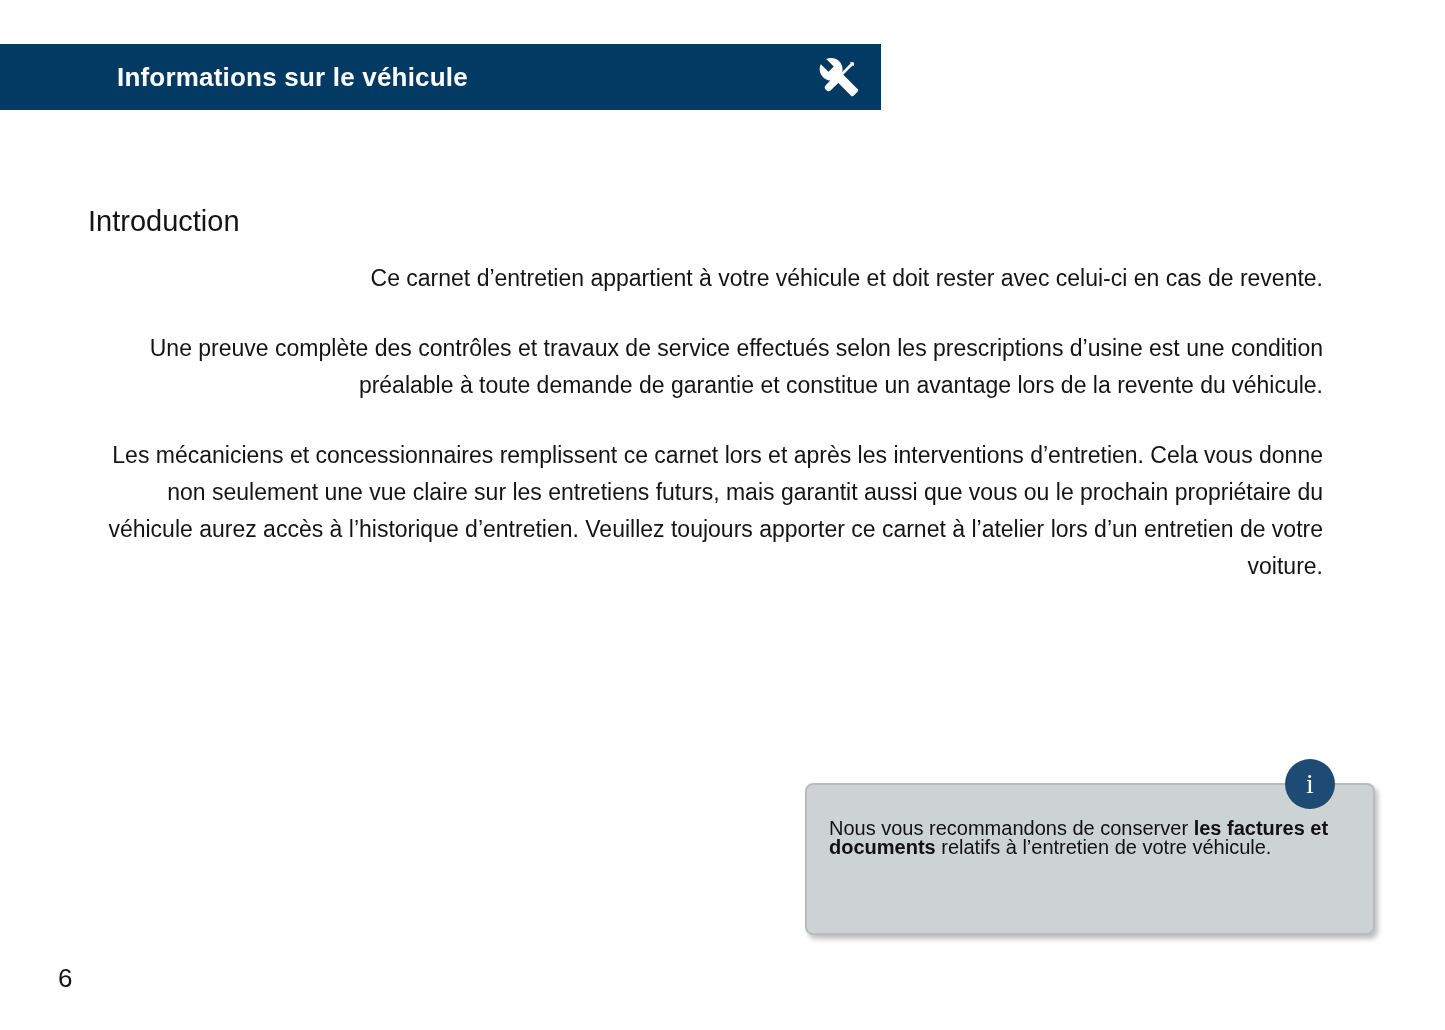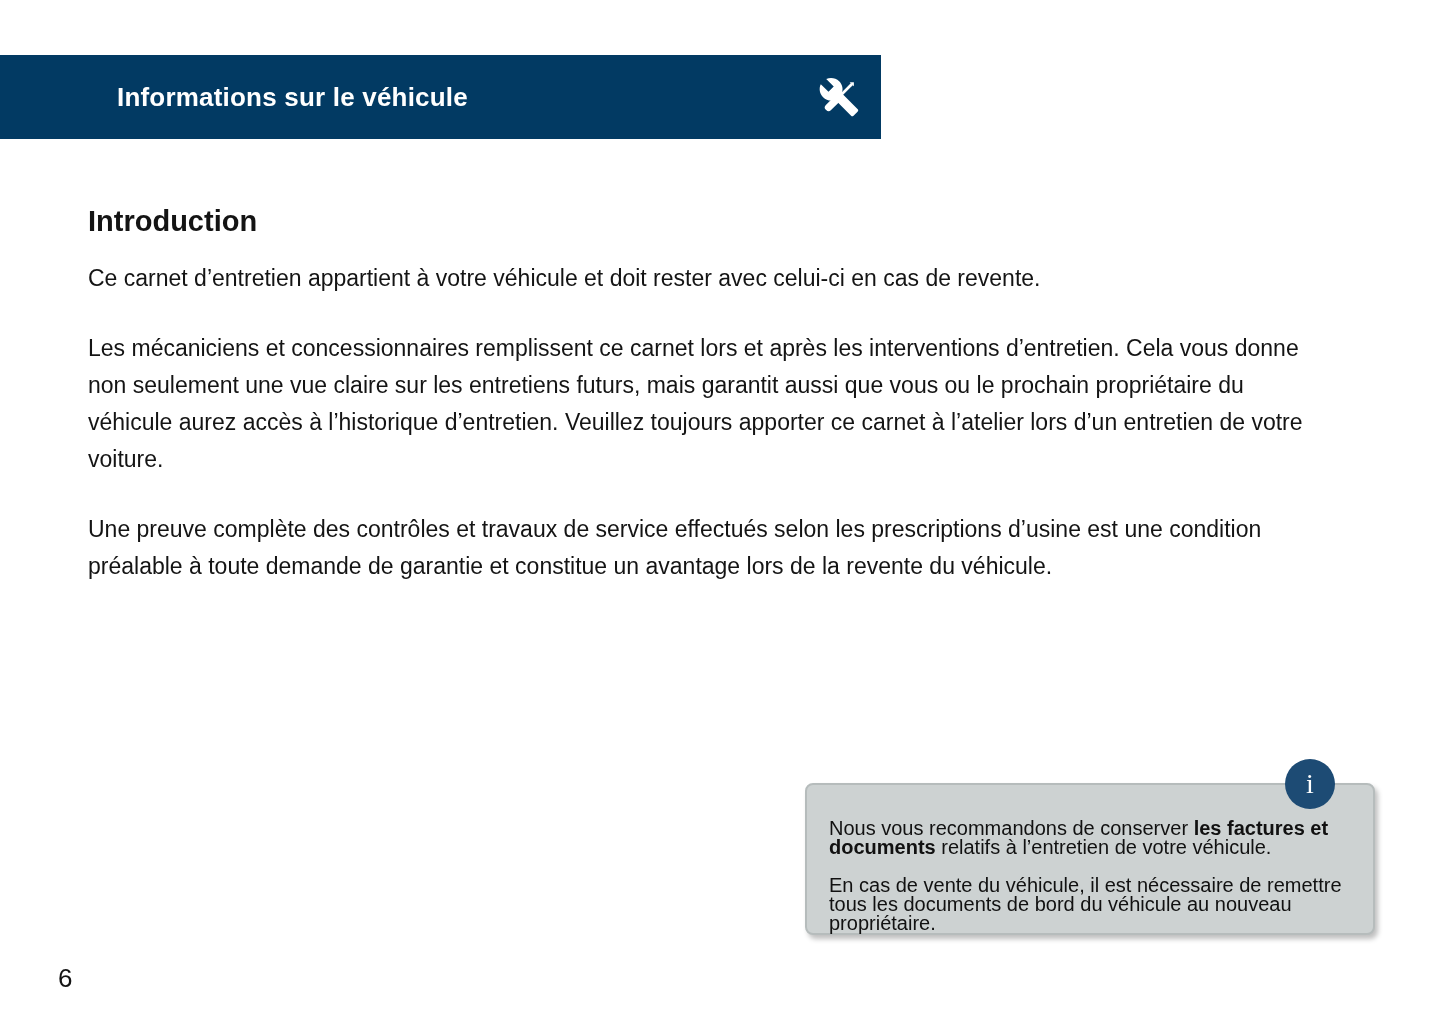--- a/index.html
+++ b/index.html
@@ -9,23 +9,23 @@
     font-family: "Liberation Sans", sans-serif;
     position: relative;
     overflow: hidden;
     color: #111111;
   }
 
   
   .header-bar {
     position: absolute;
     left: 0;
-    top: 55px;
+    top: 44px;
     width: 881px;
-    height: 84px;
+    height: 66px;
     background: #023a63;
     display: flex;
     align-items: center;
   }
   .header-title {
     color: #ffffff;
     font-weight: bold;
     font-size: 26px;
     margin-left: 117px;
     letter-spacing: 0.2px;
@@ -44,29 +44,30 @@
 
   
   .content {
     position: absolute;
     left: 88px;
     top: 205px;
     width: 1235px;
   }
   .page-heading {
     font-size: 29px;
-    font-weight: bold;
+    font-weight: normal;
     color: #141414;
     margin-bottom: 22px;
   }
   .para {
     font-size: 23px;
     line-height: 37px;
     margin-bottom: 33px;
     color: #141414;
+    text-align: right;
   }
 
   
   .info-box {
     position: absolute;
     left: 805px;
     top: 783px;
     width: 570px;
     height: 152px;
     background: #cdd2d2;
@@ -122,25 +123,24 @@
         <rect x="11.2" y="1.5" width="1.6" height="11"></rect>
         <rect x="9.9" y="12.5" width="4.2" height="10" rx="2"></rect>
       </g>
     </svg>
   </span>
 </div>
 
 <div class="content">
   <h1 class="page-heading">Introduction</h1>
   <p class="para">Ce carnet d’entretien appartient à votre véhicule et doit rester avec celui-ci en cas de revente.</p>
+  <p class="para">Une preuve complète des contrôles et travaux de service effectués selon les prescriptions d’usine est une condition préalable à toute demande de garantie et constitue un avantage lors de la revente du véhicule.</p>
   <p class="para">Les mécaniciens et concessionnaires remplissent ce carnet lors et après les interventions d’entretien. Cela vous donne non seulement une vue claire sur les entretiens futurs, mais garantit aussi que vous ou le prochain propriétaire du véhicule aurez accès à l’historique d’entretien. Veuillez toujours apporter ce carnet à l’atelier lors d’un entretien de votre voiture.</p>
-  <p class="para">Une preuve complète des contrôles et travaux de service effectués selon les prescriptions d’usine est une condition préalable à toute demande de garantie et constitue un avantage lors de la revente du véhicule.</p>
 </div>
 
 <div class="info-box">
   <div class="info-icon">i</div>
   <div class="info-box-inner">
     <p class="info-note"><span>Nous vous recommandons de conserver </span><b>les factures et documents</b><span> relatifs à l’entretien de votre véhicule.</span></p>
-    <p class="info-note">En cas de vente du véhicule, il est nécessaire de remettre tous les documents de bord du véhicule au nouveau propriétaire.</p>
   </div>
 </div>
 
 <div class="page-number">6</div>
 
 </body></html>

